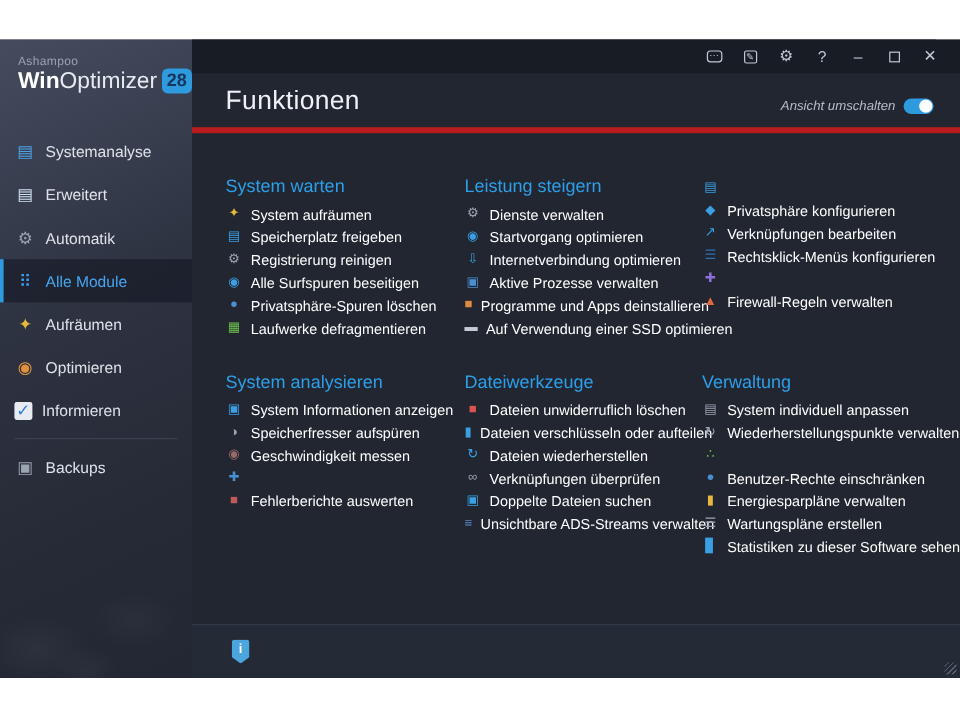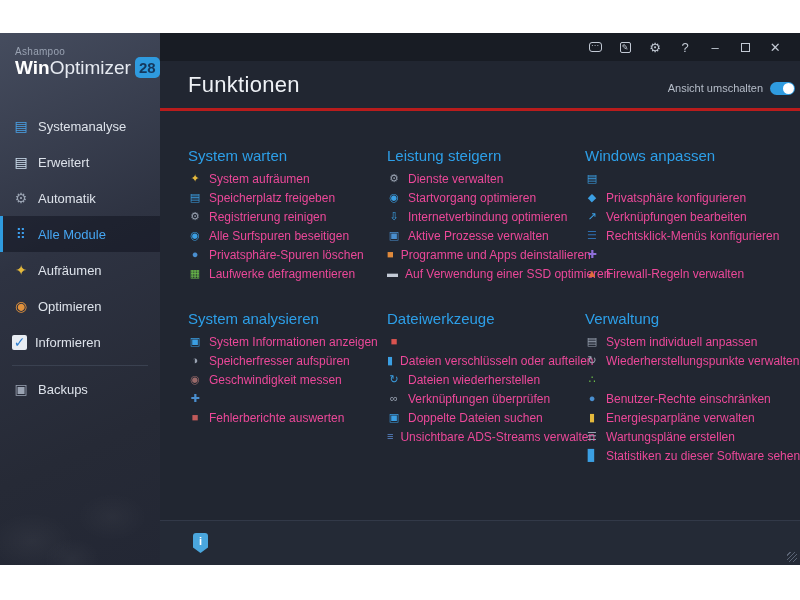--- a/index.html
+++ b/index.html
@@ -31,38 +31,38 @@
   .nav-item.active::before { content:""; position:absolute; left:0; top:0; bottom:0;
     width:3px; background:#2f9bdf; }
   .nav-divider { height:1px; background:#3a4150; margin:5px 12px 5px 12px; }
 
   
   #main { flex:1; display:flex; flex-direction:column; position:relative; background:#212631; }
   #titlebar { height:28px; flex:0 0 28px; background:#181c24; display:flex;
     align-items:center; justify-content:flex-end; padding-right:10px; gap:0; }
   .tbicon { width:30px; height:22px; display:flex; align-items:center; justify-content:center;
     color:#c2c9d4; font-size:13px; cursor:pointer; }
-  #header { height:50px; flex:0 0 50px; position:relative; border-bottom:3px solid #b91c1c;
+  #header { height:50px; flex:0 0 50px; position:relative; border-bottom:5px solid #b91c1c;
     margin:0; display:flex; align-items:center; }
   #page-title { font-size:22px; color:#eef1f5; margin-left:28px; letter-spacing:.3px; }
-  #view-toggle-wrap { position:absolute; right:5px; top:21px; display:flex; align-items:flex-start; }
+  #view-toggle-wrap { position:absolute; right:22px; top:21px; display:flex; align-items:flex-end;font-style:italic; }
   #view-toggle-label { font-size:11px; color:#b6bdc9; margin-right:7px; }
   #view-toggle { width:25px; height:13px; border-radius:7px; background:#2f9bdf;
     position:relative; cursor:pointer; }
   #view-toggle .knob { position:absolute; right:1px; top:1px; width:11px; height:11px;
     border-radius:50%; background:#ffffff; }
 
   
   #groups { padding:36px 0 0 28px; display:grid; grid-template-columns:199px 198px auto;
     grid-row-gap:27px; }
   .group-title { color:#2d9fe8; font-size:15px; margin-bottom:5px; }
   .mod-item { display:flex; align-items:center; height:19px; cursor:pointer; }
   .mod-item .mi { width:14px; height:13px; margin-right:7px; font-size:11px;
     line-height:13px; text-align:center; border-radius:2px; }
-  .mod-item .lbl { font-size:12px; color:#ec4899; white-space:nowrap; }
+  .mod-item .lbl { font-size:12px; color:#ffffff; white-space:nowrap; }
 
   
   #infobar { position:absolute; left:0; right:0; bottom:0; height:45px;
     background:#242a36; border-top:1px solid #323948; display:flex; align-items:center; }
   #info-icon { width:15px; height:20px; margin-left:33px; background:#4aa6dd; border-radius:3px;
     clip-path:polygon(0 0,100% 0,100% 72%,50% 100%,0 72%); color:#ffffff; font-weight:bold;
     font-size:11px; display:flex; align-items:flex-start; justify-content:center; padding-top:2px; }
   #info-text { margin-left:17px; font-size:11px; color:#99a2b2; }
   #resize-grip { position:absolute; right:3px; bottom:3px; width:10px; height:10px;
     background:repeating-linear-gradient(135deg, transparent 0 2px, #5a6374 2px 3px); }
@@ -190,21 +190,20 @@
           <div class="mod-item">
             <span class="mi" style="color: rgb(224, 138, 60);">■</span>
             <span class="lbl">Programme und Apps deinstallieren</span>
           </div>
           <div class="mod-item">
             <span class="mi" style="color: rgb(195, 202, 214);">▬</span>
             <span class="lbl">Auf Verwendung einer SSD optimieren</span>
           </div>
         </div>
         <div>
-          <div class="group-title">Windows anpassen</div>
           <div class="mod-item">
             <span class="mi" style="color: rgb(59, 159, 227);">▤</span>
           </div>
           <div class="mod-item">
             <span class="mi" style="color: rgb(59, 159, 227);">◆</span>
             <span class="lbl">Privatsphäre konfigurieren</span>
           </div>
           <div class="mod-item">
             <span class="mi" style="color: rgb(59, 159, 227);">↗</span>
             <span class="lbl">Verknüpfungen bearbeiten</span>
@@ -240,20 +239,21 @@
           </div>
           <div class="mod-item">
             <span class="mi" style="color: rgb(192, 90, 90);">■</span>
             <span class="lbl">Fehlerberichte auswerten</span>
           </div>
         </div>
         <div>
           <div class="group-title">Dateiwerkzeuge</div>
           <div class="mod-item">
             <span class="mi" style="color: rgb(217, 83, 79);">■</span>
+            <span class="lbl">Dateien unwiderruflich löschen</span>
           </div>
           <div class="mod-item">
             <span class="mi" style="color: rgb(59, 159, 227);">▮</span>
             <span class="lbl">Dateien verschlüsseln oder aufteilen</span>
           </div>
           <div class="mod-item">
             <span class="mi" style="color: rgb(59, 159, 227);">↻</span>
             <span class="lbl">Dateien wiederherstellen</span>
           </div>
           <div class="mod-item">

